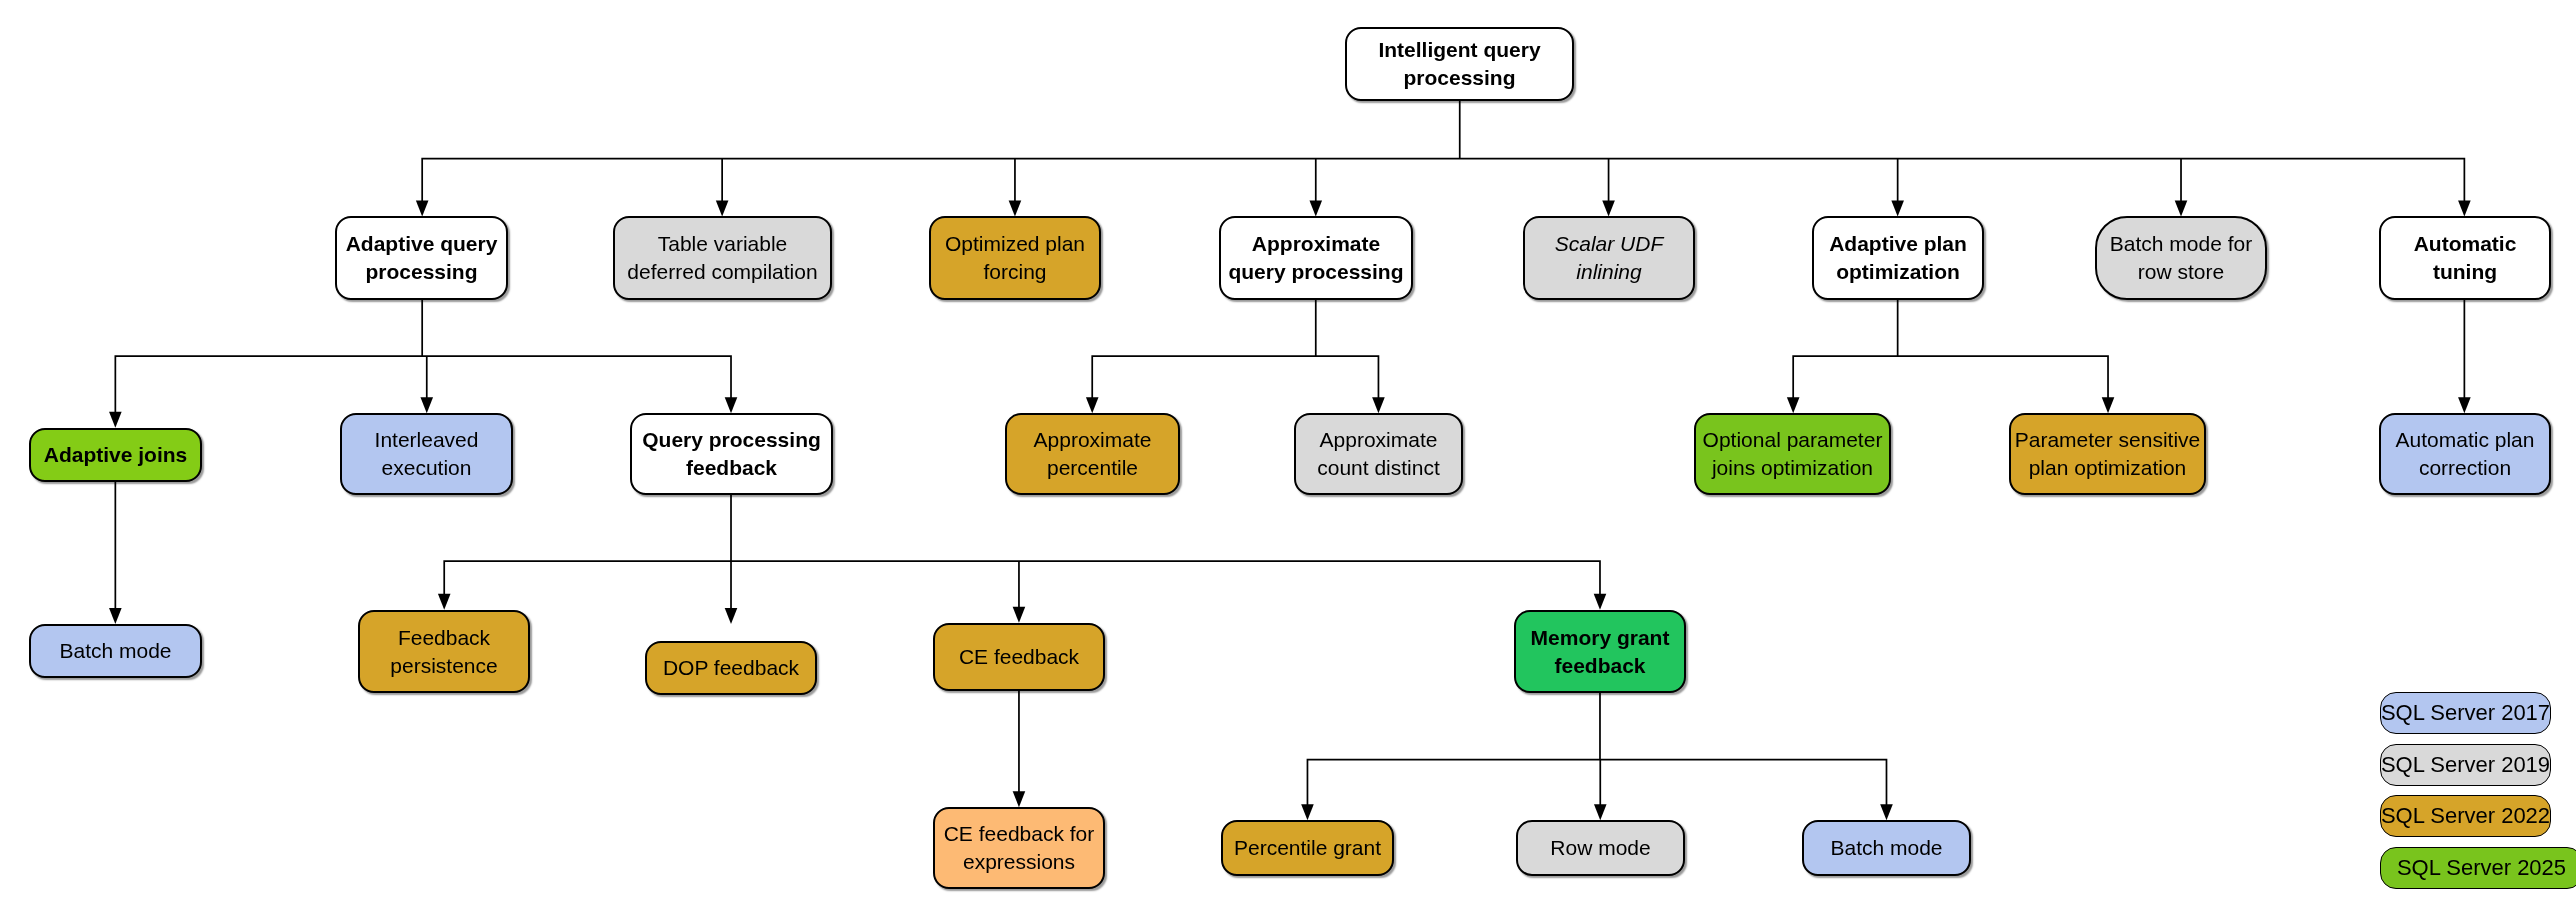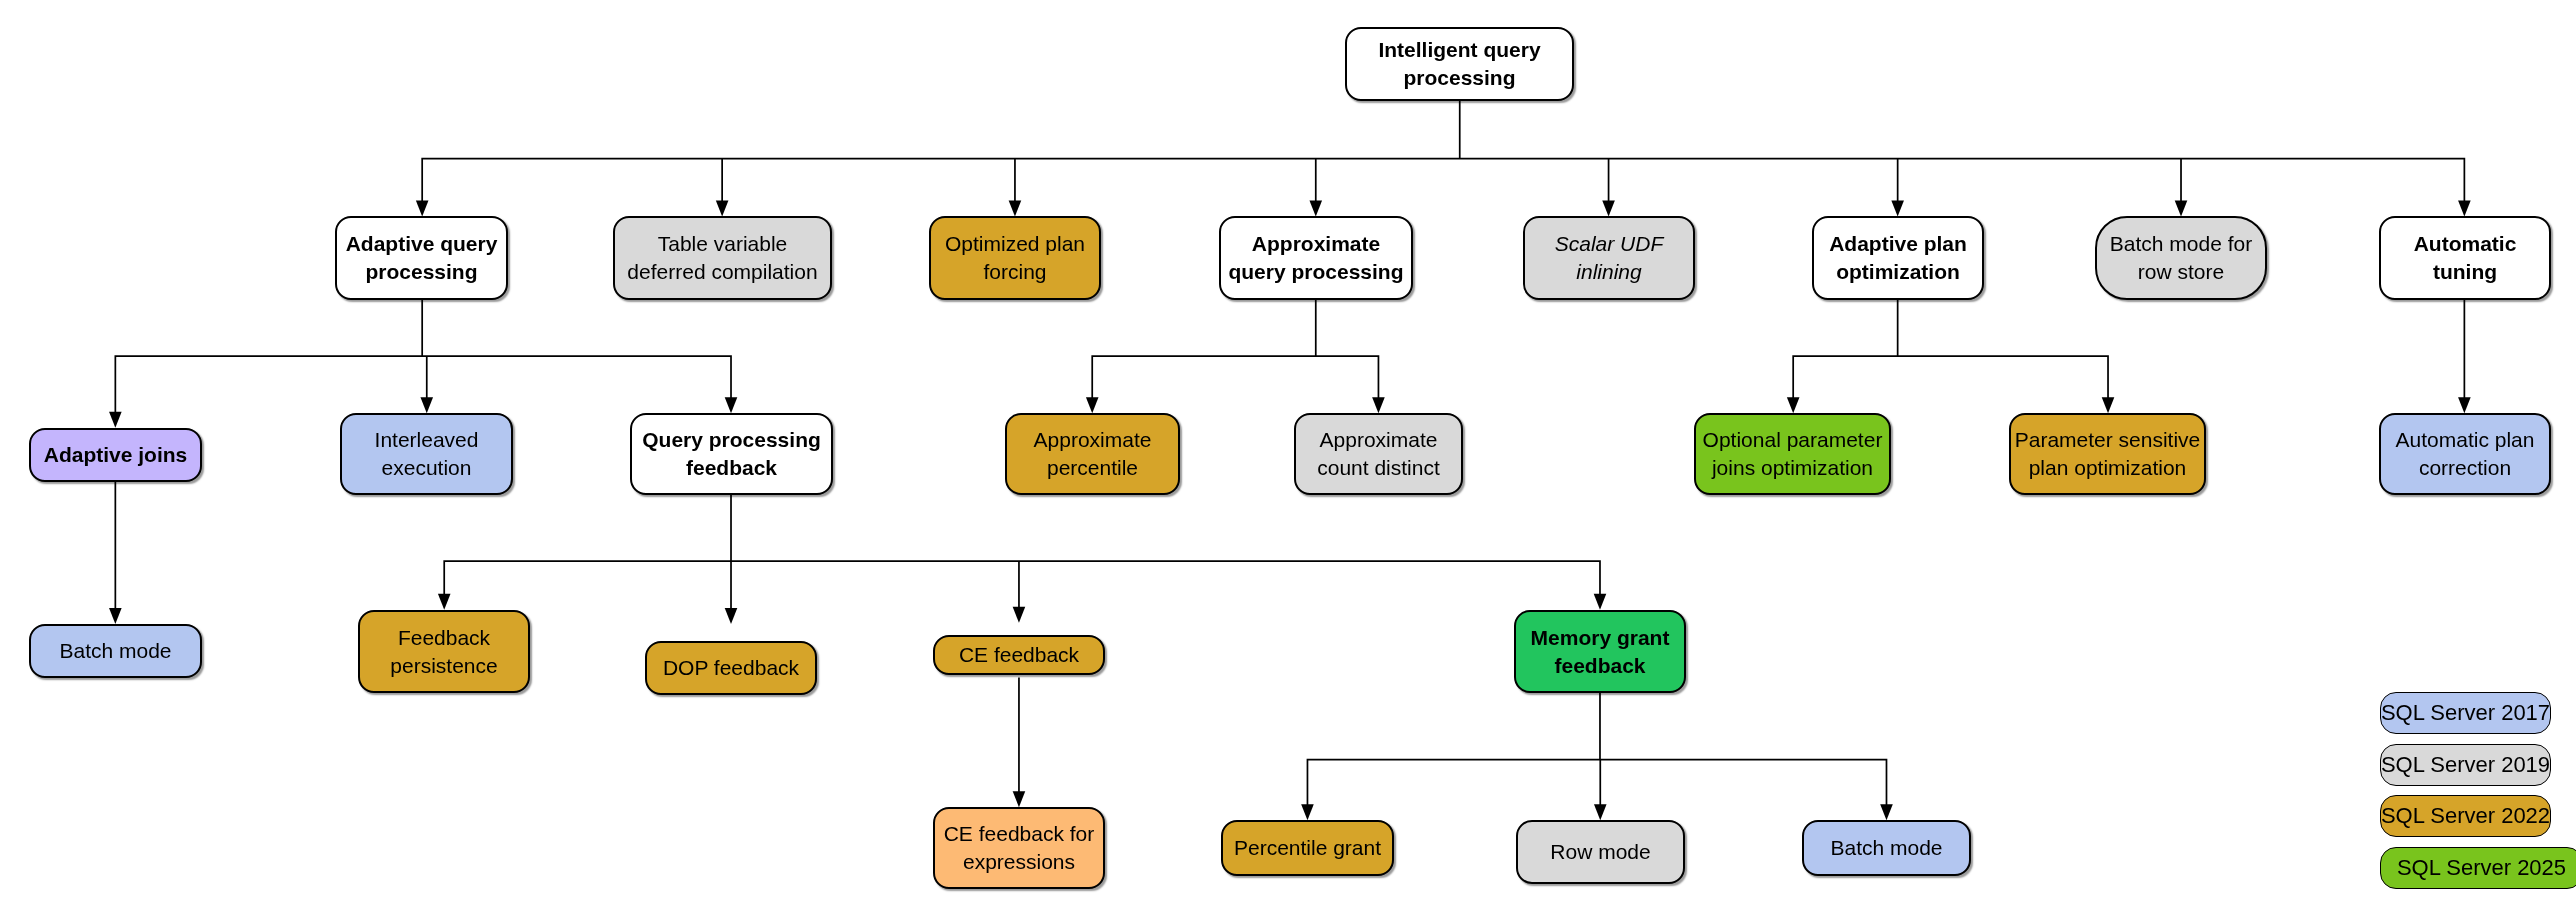--- a/index.html
+++ b/index.html
@@ -117,46 +117,46 @@
       <div class="node bold" style="left: 1219px; top: 216px; width: 194px; height: 84px; background: rgb(255, 255, 255); border-color: rgb(0, 0, 0);">Approximate
 query processing</div>
       <div class="node" style="left: 1523px; top: 216px; width: 172px; height: 84px; background: rgb(217, 217, 217); border-color: rgb(0, 0, 0); font-style: italic;">Scalar UDF
 inlining</div>
       <div class="node bold" style="left: 1812px; top: 216px; width: 172px; height: 84px; background: rgb(255, 255, 255); border-color: rgb(0, 0, 0);">Adaptive plan
 optimization</div>
       <div class="node" style="left: 2095px; top: 216px; width: 172px; height: 84px; background: rgb(217, 217, 217); border-color: rgb(0, 0, 0); border-radius: 32px;">Batch mode for
 row store</div>
       <div class="node bold" style="left: 2379px; top: 216px; width: 172px; height: 84px; background: rgb(255, 255, 255); border-color: rgb(0, 0, 0);">Automatic
 tuning</div>
-      <div class="node bold" style="left: 29px; top: 428px; width: 173px; height: 54px; background: #c4b5fd; border-color: rgb(0, 0, 0);">Adaptive joins</div>
+      <div class="node bold" style="left: 29px; top: 428px; width: 173px; height: 54px; background: #84cc16; border-color: rgb(0, 0, 0);">Adaptive joins</div>
       <div class="node" style="left: 340px; top: 413px; width: 173px; height: 82px; background: rgb(179, 198, 240); border-color: rgb(0, 0, 0);">Interleaved
 execution</div>
       <div class="node bold" style="left: 630px; top: 413px; width: 203px; height: 82px; background: rgb(255, 255, 255); border-color: rgb(0, 0, 0);">Query processing
 feedback</div>
       <div class="node" style="left: 1005px; top: 413px; width: 175px; height: 82px; background: rgb(214, 164, 41); border-color: rgb(0, 0, 0);">Approximate
 percentile</div>
       <div class="node" style="left: 1294px; top: 413px; width: 169px; height: 82px; background: rgb(217, 217, 217); border-color: rgb(0, 0, 0);">Approximate
 count distinct</div>
       <div class="node" style="left: 1694px; top: 413px; width: 197px; height: 82px; background: rgb(121, 196, 29); border-color: rgb(0, 0, 0);">Optional parameter
 joins optimization</div>
       <div class="node" style="left: 2009px; top: 413px; width: 197px; height: 82px; background: rgb(214, 164, 41); border-color: rgb(0, 0, 0);">Parameter sensitive
 plan optimization</div>
       <div class="node" style="left: 2379px; top: 413px; width: 172px; height: 82px; background: rgb(179, 198, 240); border-color: rgb(0, 0, 0);">Automatic plan
 correction</div>
       <div class="node" style="left: 29px; top: 624px; width: 173px; height: 54px; background: rgb(179, 198, 240); border-color: rgb(0, 0, 0);">Batch mode</div>
       <div class="node" style="left: 358px; top: 610px; width: 172px; height: 83px; background: rgb(214, 164, 41); border-color: rgb(0, 0, 0);">Feedback
 persistence</div>
       <div class="node" style="left: 645px; top: 624px; width: 172px; height: 54px; background: rgb(214, 164, 41); border-color: rgb(0, 0, 0); margin-top: 17px;">DOP feedback</div>
-      <div class="node" style="left: 933px; top: 623px; width: 172px; height: 40px; background: rgb(214, 164, 41); border-color: rgb(0, 0, 0); margin-top: 12px;">CE feedback</div>
+      <div class="node" style="left: 933px; top: 623px; width: 172px; height: 68px; background: rgb(214, 164, 41); border-color: rgb(0, 0, 0);">CE feedback</div>
       <div class="node bold" style="left: 1514px; top: 610px; width: 172px; height: 83px; background: #22c55e; border-color: rgb(0, 0, 0);">Memory grant
 feedback</div>
       <div class="node" style="left: 933px; top: 807px; width: 172px; height: 82px; background: #fdba74; border-color: rgb(0, 0, 0);">CE feedback for
 expressions</div>
       <div class="node" style="left: 1221px; top: 820px; width: 173px; height: 56px; background: rgb(214, 164, 41); border-color: rgb(0, 0, 0);">Percentile grant</div>
-      <div class="node" style="left: 1516px; top: 820px; width: 169px; height: 64px; background: rgb(217, 217, 217); border-color: rgb(0, 0, 0);">Row mode</div>
+      <div class="node" style="left: 1516px; top: 820px; width: 169px; height: 56px; background: rgb(217, 217, 217); border-color: rgb(0, 0, 0);">Row mode</div>
       <div class="node" style="left: 1802px; top: 820px; width: 169px; height: 56px; background: rgb(179, 198, 240); border-color: rgb(0, 0, 0);">Batch mode</div>
     </div>
   <div id="legend">
       <div class="legend-pill" style="left: 2380px; top: 692px; width: 171px; height: 42px; background: rgb(179, 198, 240); border-color: rgb(0, 0, 0);">SQL Server 2017</div>
       <div class="legend-pill" style="left: 2380px; top: 744px; width: 171px; height: 42px; background: rgb(217, 217, 217); border-color: rgb(0, 0, 0);">SQL Server 2019</div>
       <div class="legend-pill" style="left: 2380px; top: 795px; width: 171px; height: 42px; background: rgb(214, 164, 41); border-color: rgb(0, 0, 0);">SQL Server 2022</div>
       <div class="legend-pill" style="left: 2380px; top: 847px; width: 203px; height: 42px; background: rgb(121, 196, 29); border-color: rgb(0, 0, 0);">SQL Server 2025</div>
     </div>
 </div>
 

